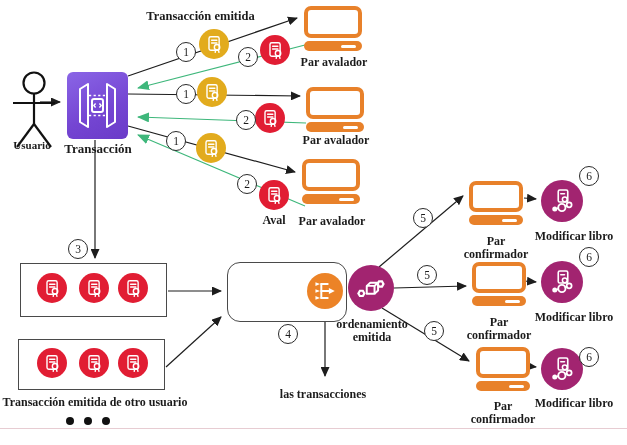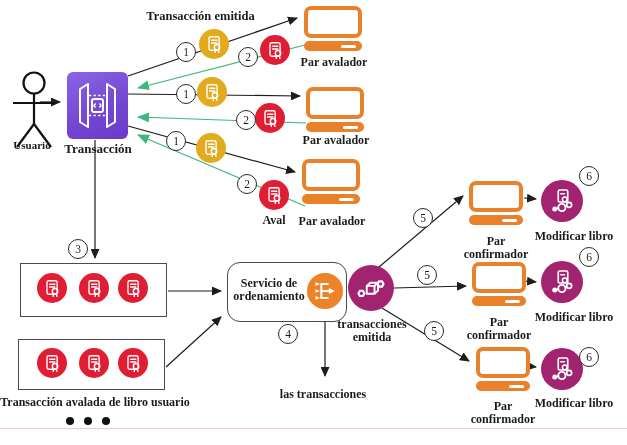--- a/index.html
+++ b/index.html
@@ -242,47 +242,43 @@
   <div class="badge cert-r" style="left:79px;top:348px">
       <svg>
         <use href="#sym-cert"></use>
       </svg>
     </div>
   <div class="badge cert-r" style="left:118px;top:348px">
       <svg>
         <use href="#sym-cert"></use>
       </svg>
     </div>
-  <div class="lbl" style="left:0px;top:396px;width:190px">Transacción avalada de libro usuario</div>
+  <div class="lbl" style="left:0px;top:396px;width:190px">Transacción emitida de otro usuario</div>
 
   <div class="dot" style="left:66px;top:417px"></div>
   <div class="dot" style="left:84px;top:417px"></div>
   <div class="dot" style="left:102px;top:417px"></div>
 
   <div class="roundbox"></div>
-  <div class="lbl" style="left:230px;top:277px;width:78px">
-    <span class="ln">Servicio de</span>
-    <span class="ln">ordenamiento</span>
-  </div>
   <div class="ordercircle">
       <svg>
         <use href="#sym-order"></use>
       </svg>
     </div>
   <div class="lbl" style="left:268px;top:388px;width:110px">
     <span class="ln">las transacciones</span>
   </div>
 
   <div class="blockcircle">
       <svg>
         <use href="#sym-block"></use>
       </svg>
     </div>
   <div class="lbl" style="left:329px;top:318px;width:86px">
-    <span class="ln">transacciones</span>
+    <span class="ln">ordenamiento</span>
     <span class="ln">emitida</span>
   </div>
 
   <div class="computer small" style="left:469px;top:181px">
       <div class="screen"></div>
       <div class="base">
         <div class="dash"></div>
       </div>
     </div>
   <div class="computer small" style="left:472px;top:262px">

